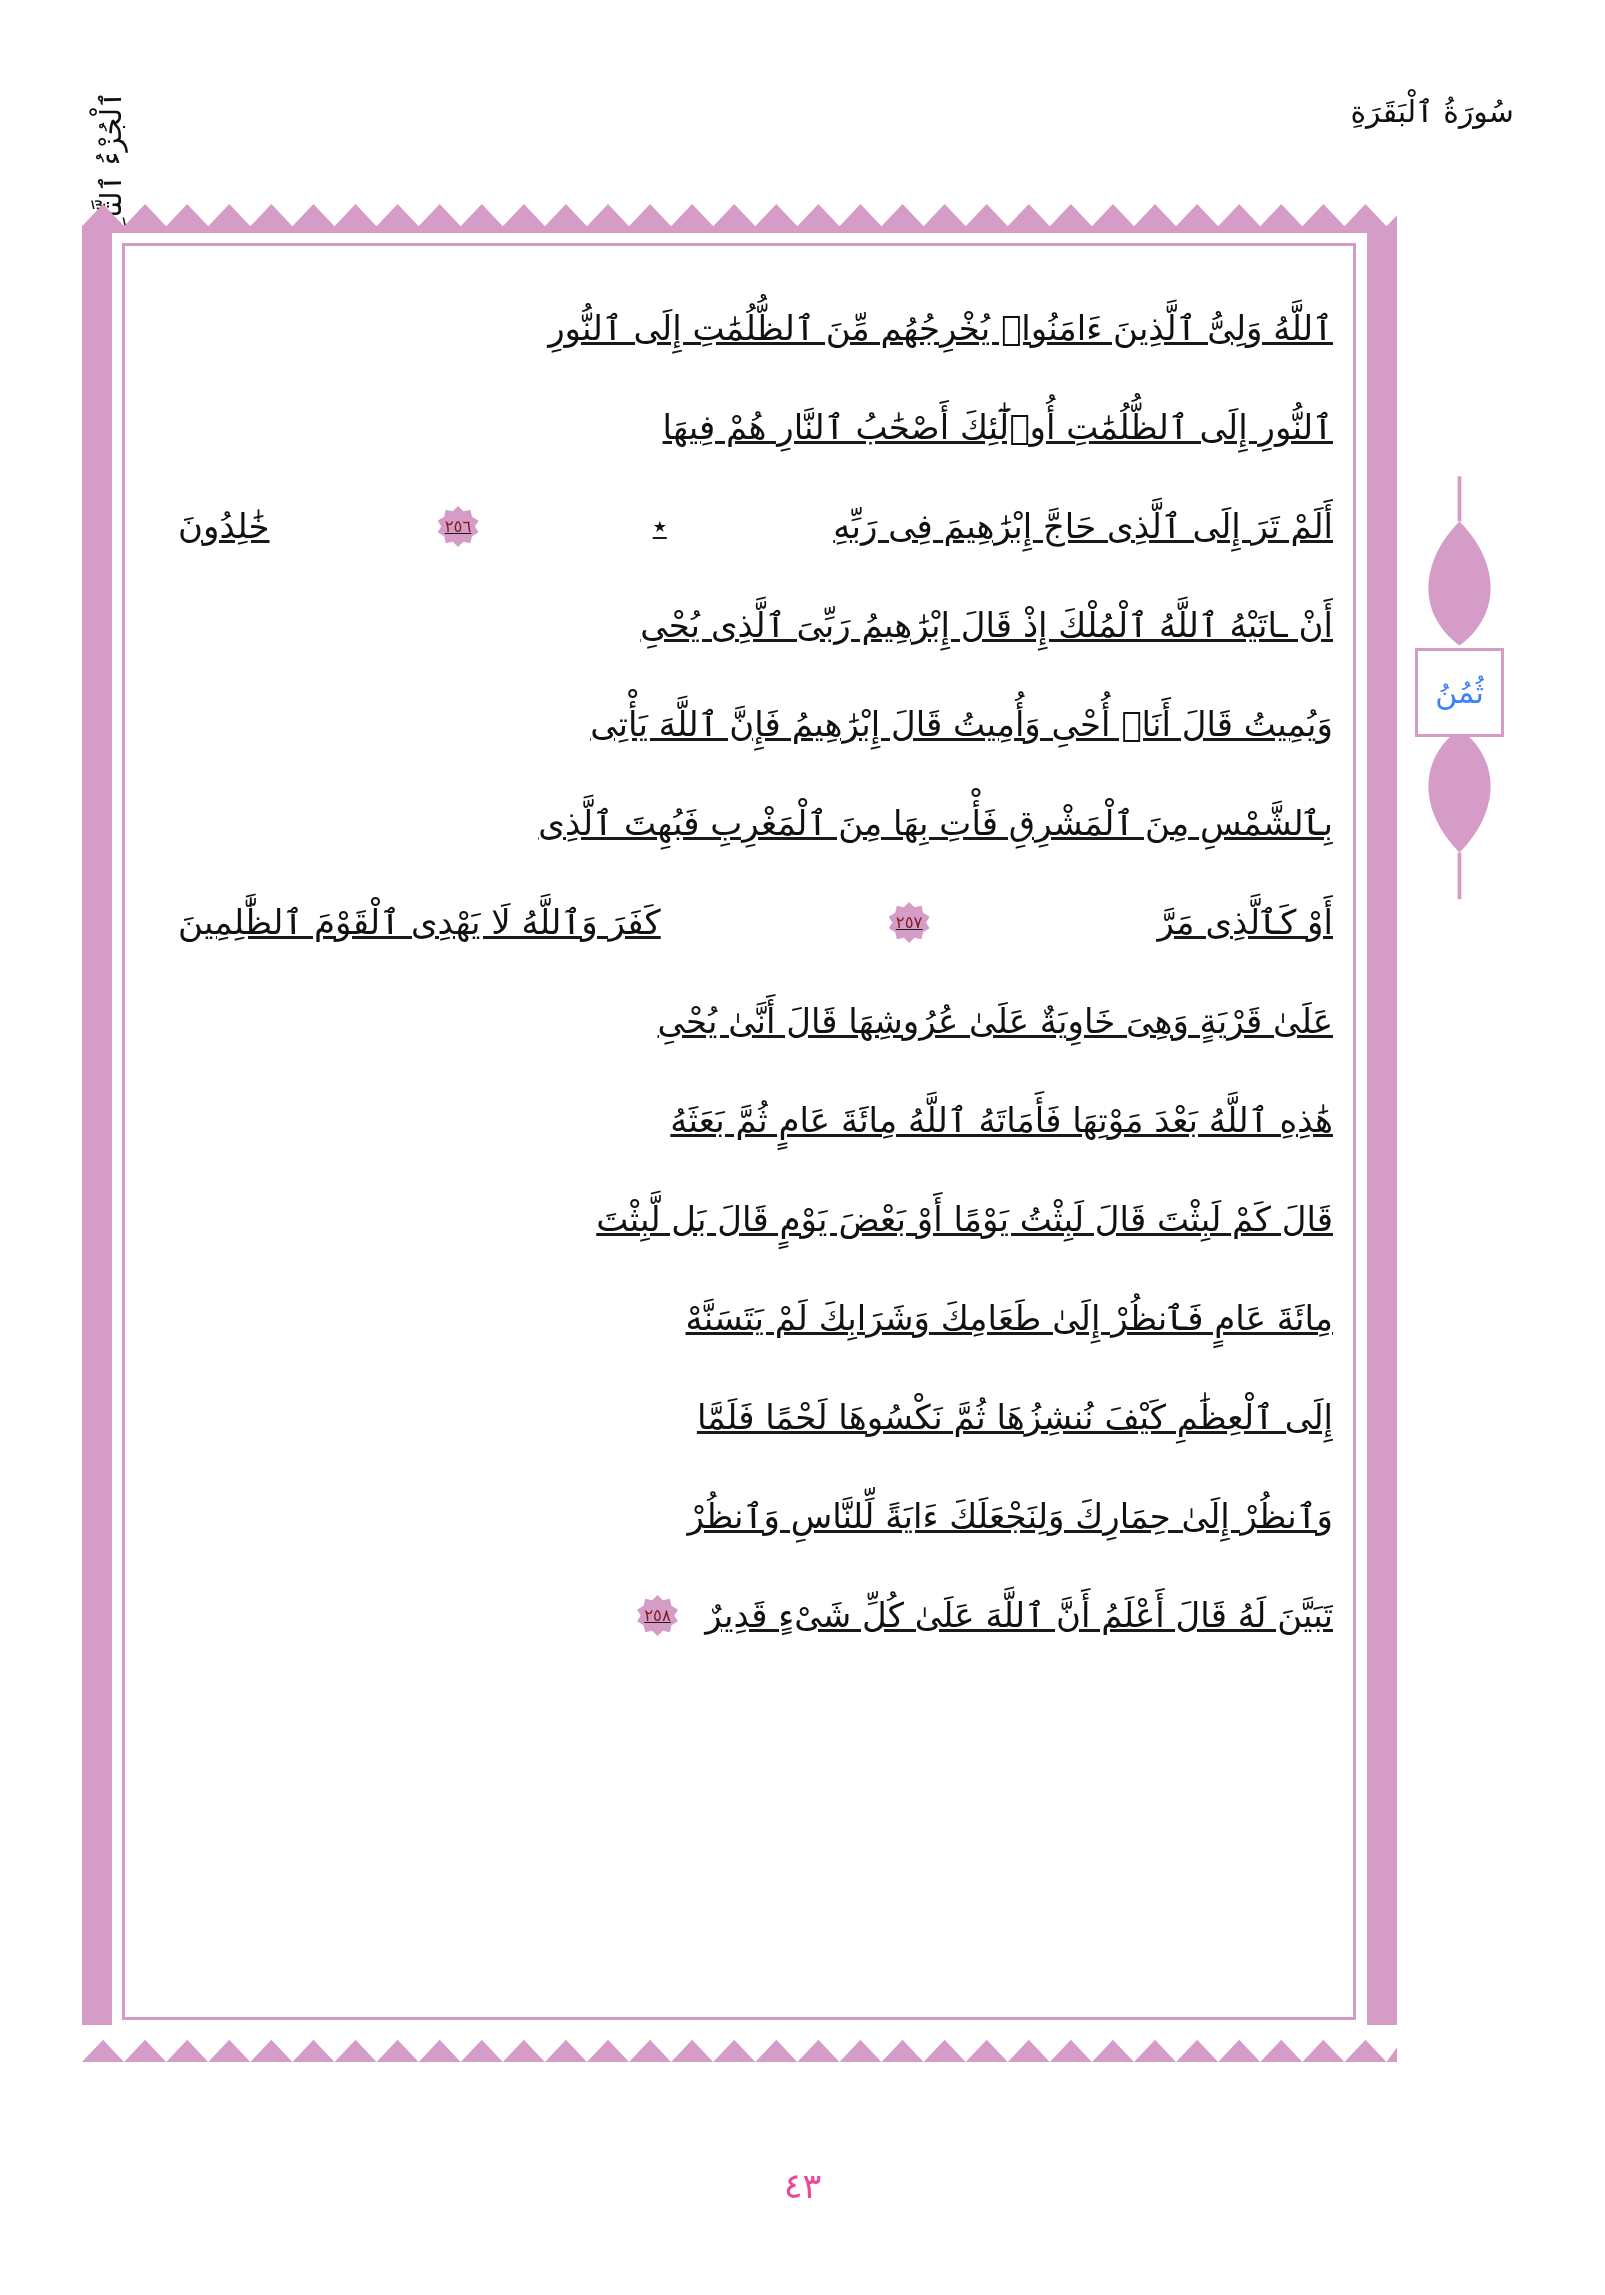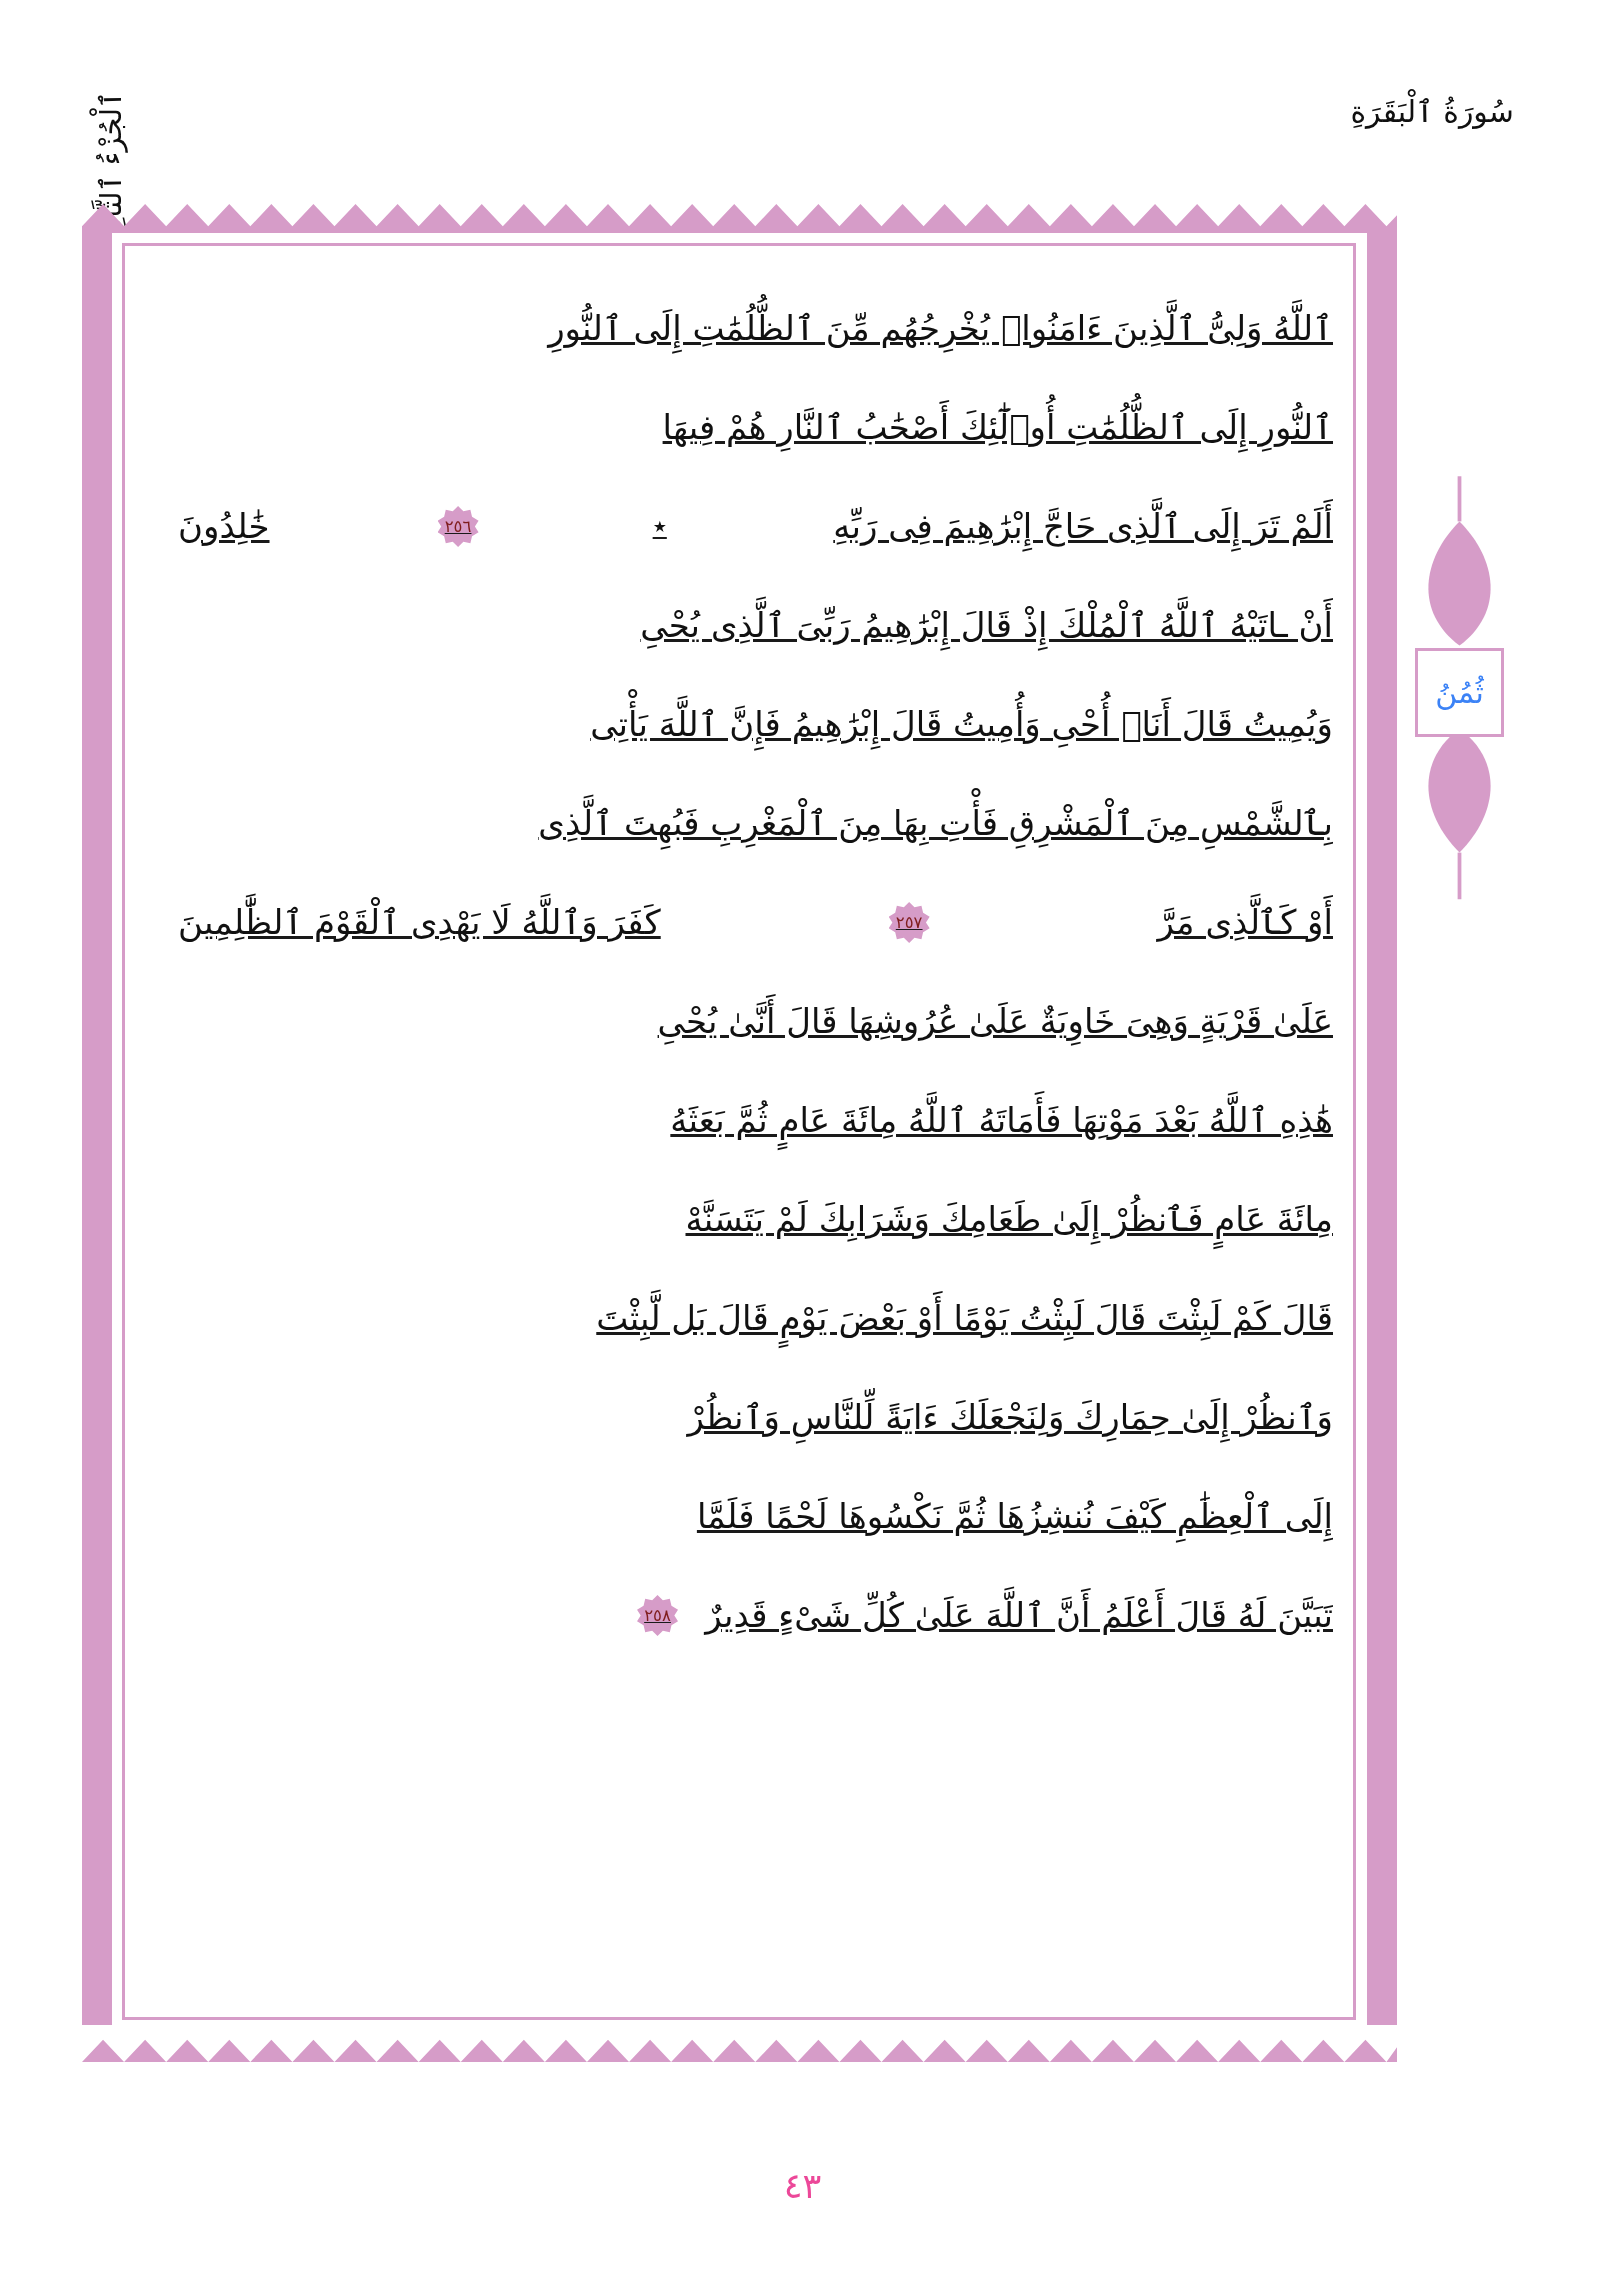--- a/index.html
+++ b/index.html
@@ -265,33 +265,33 @@
 
   <div class="aya-line">
     <span class="w">عَلَىٰ قَرْيَةٍ وَهِىَ خَاوِيَةٌ عَلَىٰ عُرُوشِهَا قَالَ أَنَّىٰ يُحْىِ</span>
   </div>
 
   <div class="aya-line">
     <span class="w">هَٰذِهِ ٱللَّهُ بَعْدَ مَوْتِهَا فَأَمَاتَهُ ٱللَّهُ مِائَةَ عَامٍ ثُمَّ بَعَثَهُ</span>
   </div>
 
   <div class="aya-line">
+    <span class="w">قَالَ كَمْ لَبِثْتَ قَالَ لَبِثْتُ يَوْمًا أَوْ بَعْضَ يَوْمٍ قَالَ بَل لَّبِثْتَ</span>
+  </div>
+
+  <div class="aya-line">
     <span class="w">مِائَةَ عَامٍ فَٱنظُرْ إِلَىٰ طَعَامِكَ وَشَرَابِكَ لَمْ يَتَسَنَّهْ</span>
   </div>
 
   <div class="aya-line">
-    <span class="w">قَالَ كَمْ لَبِثْتَ قَالَ لَبِثْتُ يَوْمًا أَوْ بَعْضَ يَوْمٍ قَالَ بَل لَّبِثْتَ</span>
+    <span class="w">إِلَى ٱلْعِظَٰمِ كَيْفَ نُنشِزُهَا ثُمَّ نَكْسُوهَا لَحْمًا فَلَمَّا</span>
   </div>
 
   <div class="aya-line">
     <span class="w">وَٱنظُرْ إِلَىٰ حِمَارِكَ وَلِنَجْعَلَكَ ءَايَةً لِّلنَّاسِ وَٱنظُرْ</span>
-  </div>
-
-  <div class="aya-line">
-    <span class="w">إِلَى ٱلْعِظَٰمِ كَيْفَ نُنشِزُهَا ثُمَّ نَكْسُوهَا لَحْمًا فَلَمَّا</span>
   </div>
 
   <div class="aya-line last">
     <span class="w">تَبَيَّنَ لَهُ قَالَ أَعْلَمُ أَنَّ ٱللَّهَ عَلَىٰ كُلِّ شَىْءٍ قَدِيرٌ</span>
     <span class="aya-num">٢٥٨</span>
   </div>
 
 </div>
 
 <div class="page-number">٤٣</div>

